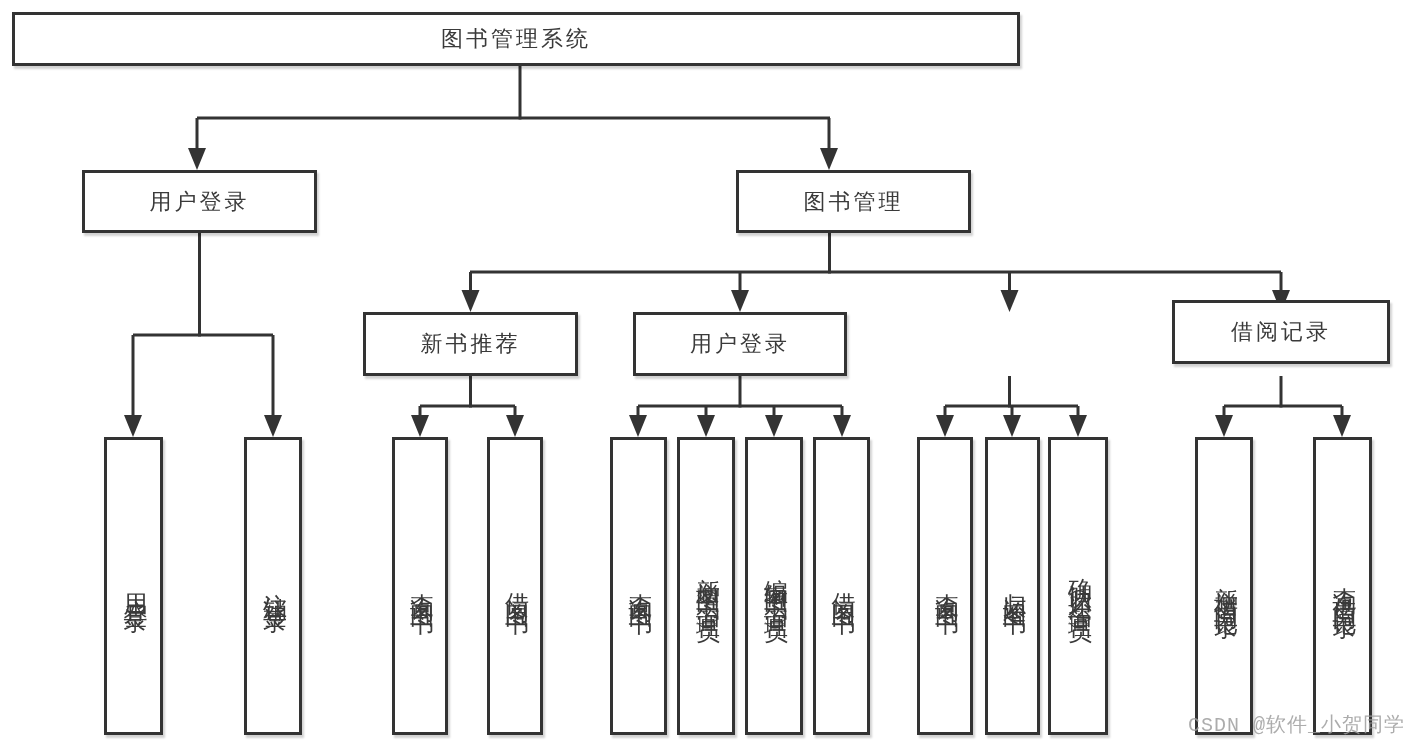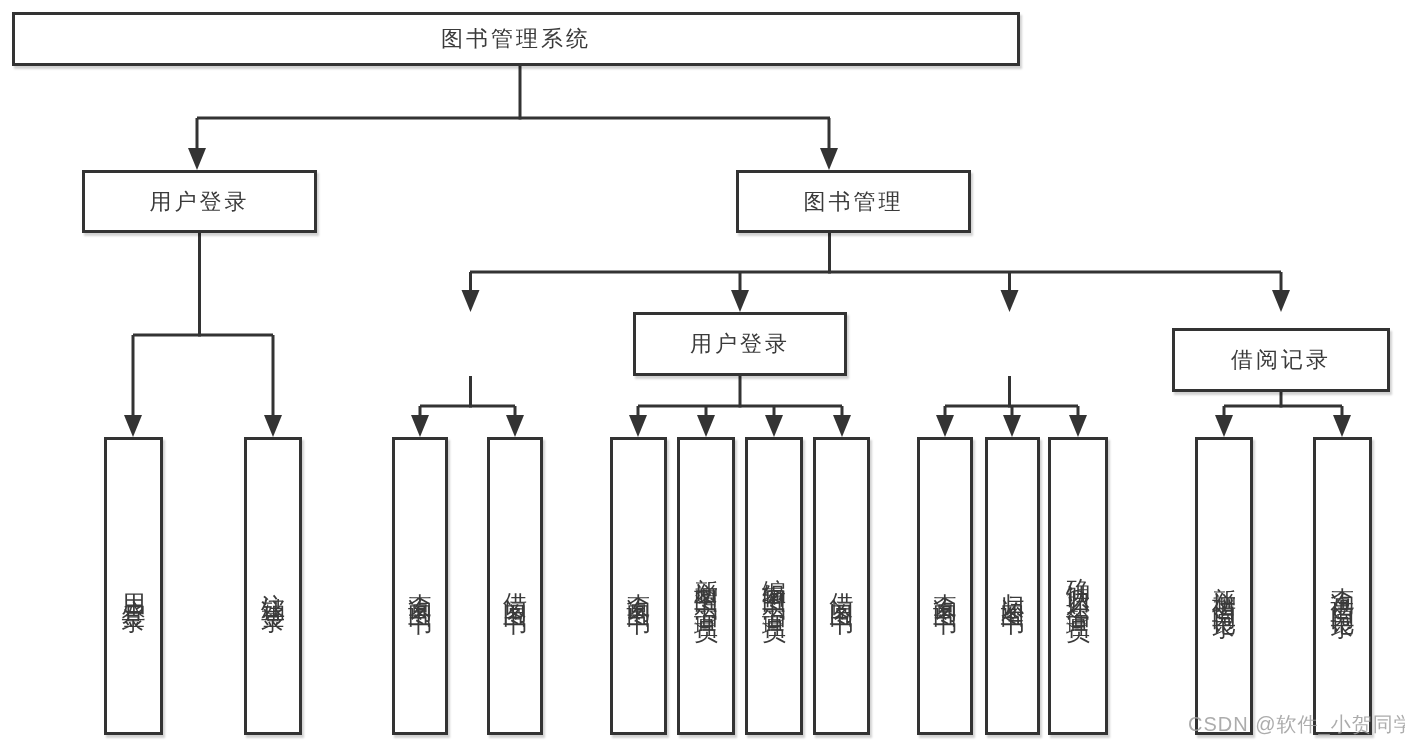--- a/index.html
+++ b/index.html
@@ -4,21 +4,21 @@
 <style>
   :root{
     --line:#333333;
     --text:#3a3a3a;
     --watermark:rgba(158,158,158,0.85);
     --background:#ffffff;
   }
   html,body{margin:0;padding:0;background:var(--background);}
   .canvas{
     position:relative;width:1405px;height:740px;background:var(--background);
-    font-family:Liberation Sans, sans-serif;overflow:hidden;
+    font-family:Liberation Mono, monospace;overflow:hidden;
   }
   svg.connectors{position:absolute;left:0;top:0;width:1405px;height:747px;}
   svg.connectors line{stroke:var(--line);stroke-width:3;}
   svg.connectors polygon{fill:var(--line);}
   .box{
     position:absolute;box-sizing:border-box;background:#fff;
     border:3px solid var(--line);
     box-shadow:2px 3px 2px rgba(0,0,0,0.18);
     display:flex;align-items:center;justify-content:center;
     color:var(--text);
@@ -105,24 +105,27 @@
     <span class="h-label">图书管理系统</span>
   </div>
 
   <div class="box" style="left:82px;top:170px;width:235px;height:63px">
     <span class="h-label">用户登录</span>
   </div>
   <div class="box" style="left:736px;top:170px;width:235px;height:63px">
     <span class="h-label">图书管理</span>
   </div>
 
+  <div class="box" style="left:363px;top:312px;width:215px;height:64px">
+    <span class="h-label">新书推荐</span>
+  </div>
   <div class="box" style="left:633px;top:312px;width:214px;height:64px">
     <span class="h-label">用户登录</span>
   </div>
-  <div class="box" style="left:1172px;top:328px;width:218px;height:64px">
+  <div class="box" style="left:1172px;top:300px;width:218px;height:64px">
     <span class="h-label">借阅记录</span>
   </div>
 
   <div class="box" style="left:104px;top:437px;width:59px;height:298px">
     <span class="v-label">用户登录</span>
   </div>
   <div class="box" style="left:244px;top:437px;width:58px;height:298px">
     <span class="v-label">注销登录</span>
   </div>
 

